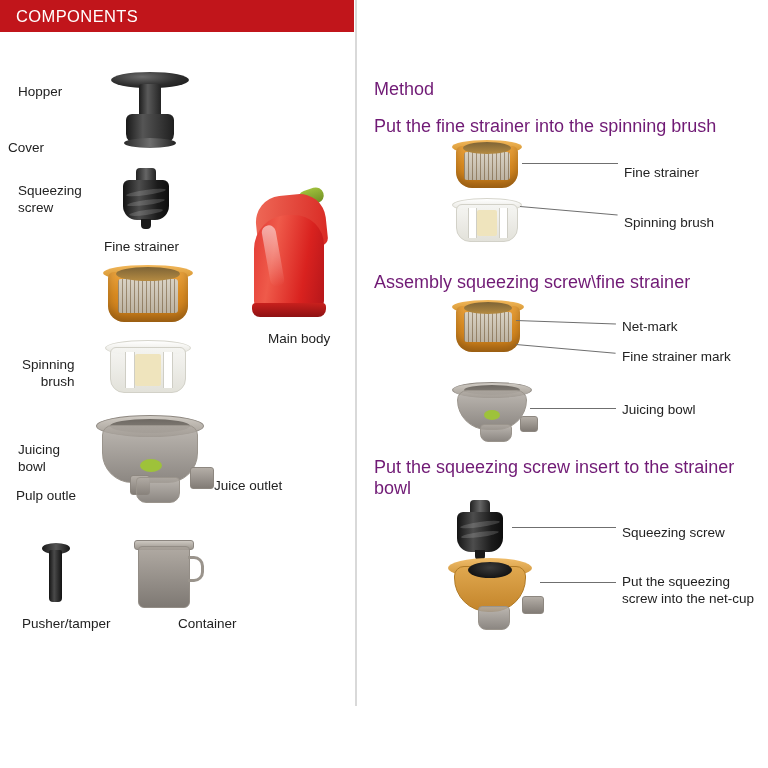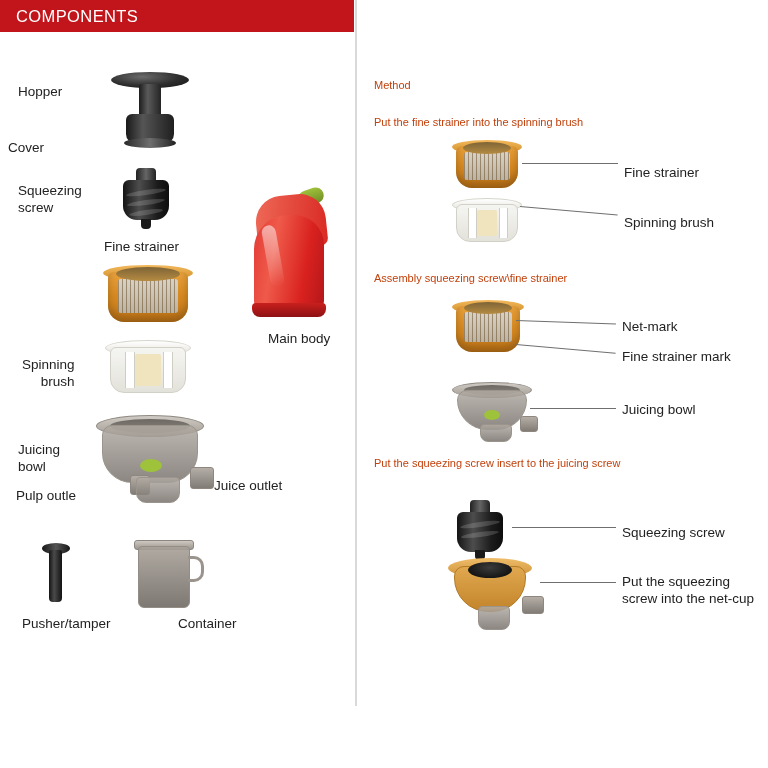--- a/index.html
+++ b/index.html
@@ -304,22 +304,22 @@
     background: linear-gradient(180deg,#f0bd6a,#cc9035);
   }
   .netcup-hole {
     position: absolute;
     border-radius: 50%;
     background: radial-gradient(ellipse at 50% 35%, #3b3b3b 0%, #161616 70%);
   }
 
   .sec-heading {
     position: absolute;
-    font-size: 11px;
-    color: #c2410c;
+    font-size: 18px;
+    color: #701a75;
   }
 </style>
 </head>
 <body>
 
 <div class="page">
 
   <div class="header-left">
     <span class="header-title">COMPONENTS</span>
   </div>
@@ -452,21 +452,21 @@
     <div class="bowl-inner" style="left:16px; top:3px; width:56px; height:10px;"></div>
     <div class="bowl-body" style="left:9px; top:8px; width:70px; height:40px;"></div>
     <div class="bowl-green" style="left:36px; top:28px; width:16px; height:10px; border-radius:50%;"></div>
     <div class="spout" style="left:72px; top:34px; width:18px; height:16px;"></div>
     <div class="bowl-body" style="left:32px; top:42px; width:32px; height:18px; border-radius:4px 4px 8px 8px;"></div>
   </div>
 
   <div class="leader" style="left:530px; top:408px; width:86px;"></div>
   <div class="lbl" style="left:622px; top:401px;">Juicing bowl</div>
 
-  <div class="sec-heading" style="left:374px; top:457px;">Put the squeezing screw insert to the juicing screw</div>
+  <div class="sec-heading" style="left:374px; top:457px;">Put the squeezing screw insert to the strainer bowl</div>
 
   <div class="art" style="left:452px; top:500px; width:70px; height:60px;">
     <div class="screw-top" style="left:18px; top:0px;"></div>
     <div class="screw-body" style="left:5px; top:12px;"></div>
     <div class="screw-thread" style="left:8px; top:22px; width:40px;"></div>
     <div class="screw-thread" style="left:9px; top:32px; width:38px;"></div>
     <div class="screw-tip" style="left:23px; top:50px;"></div>
   </div>
 
   <div class="leader" style="left:512px; top:527px; width:104px;"></div>

